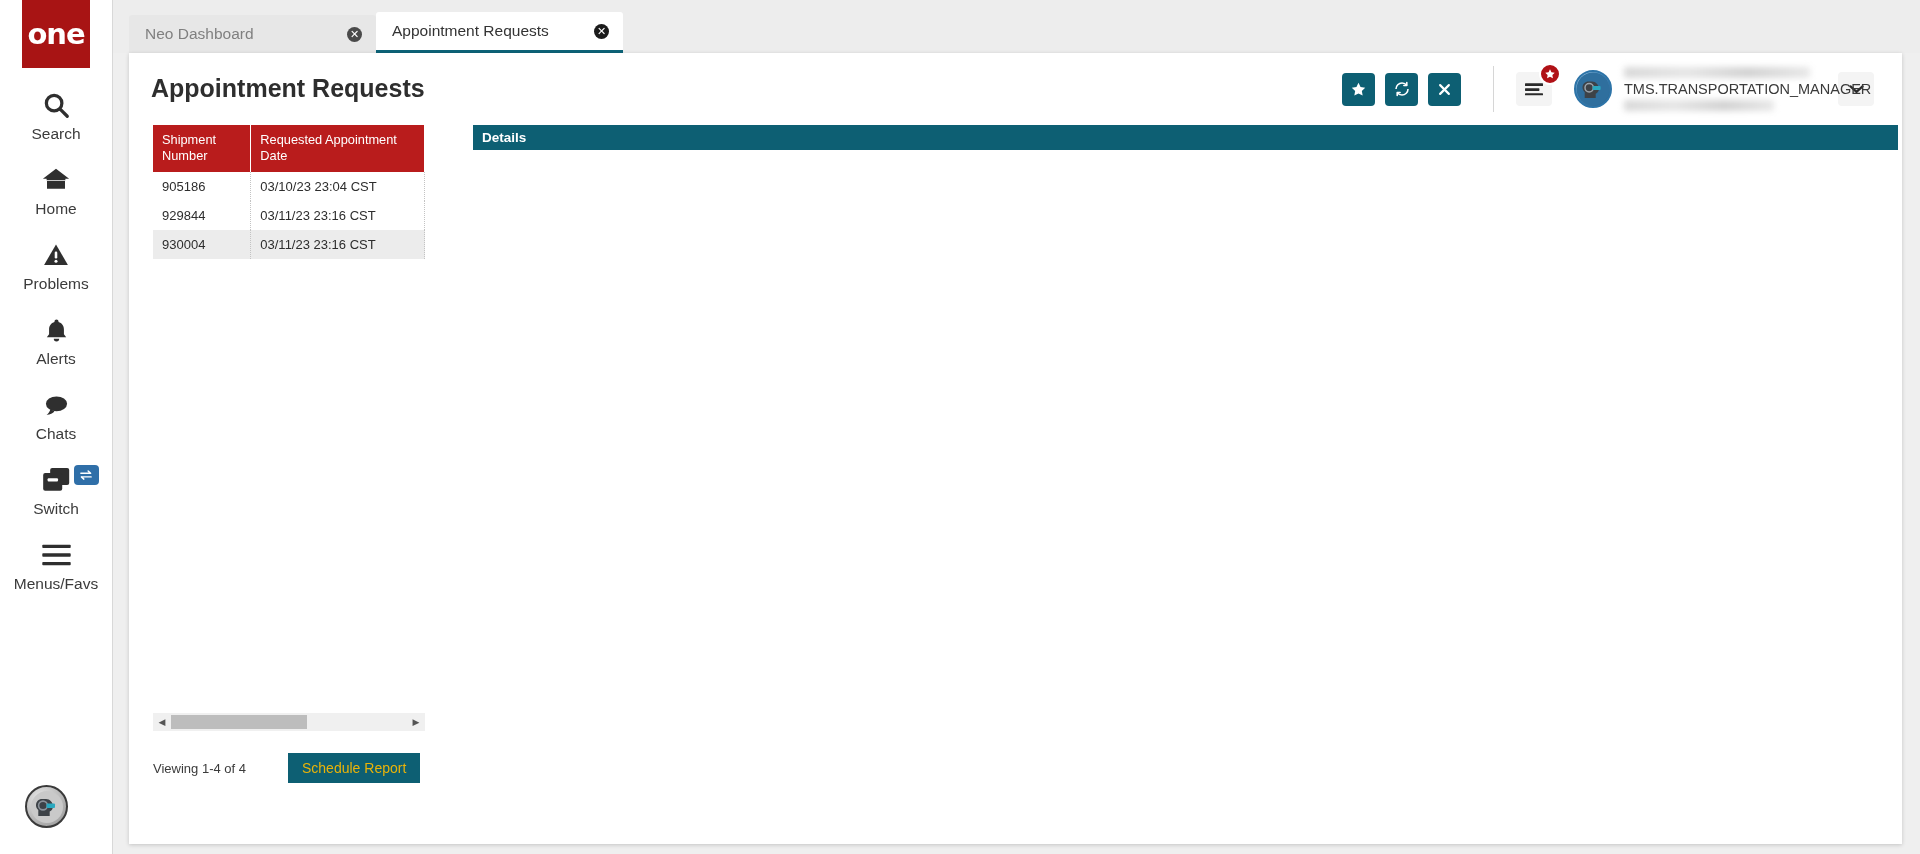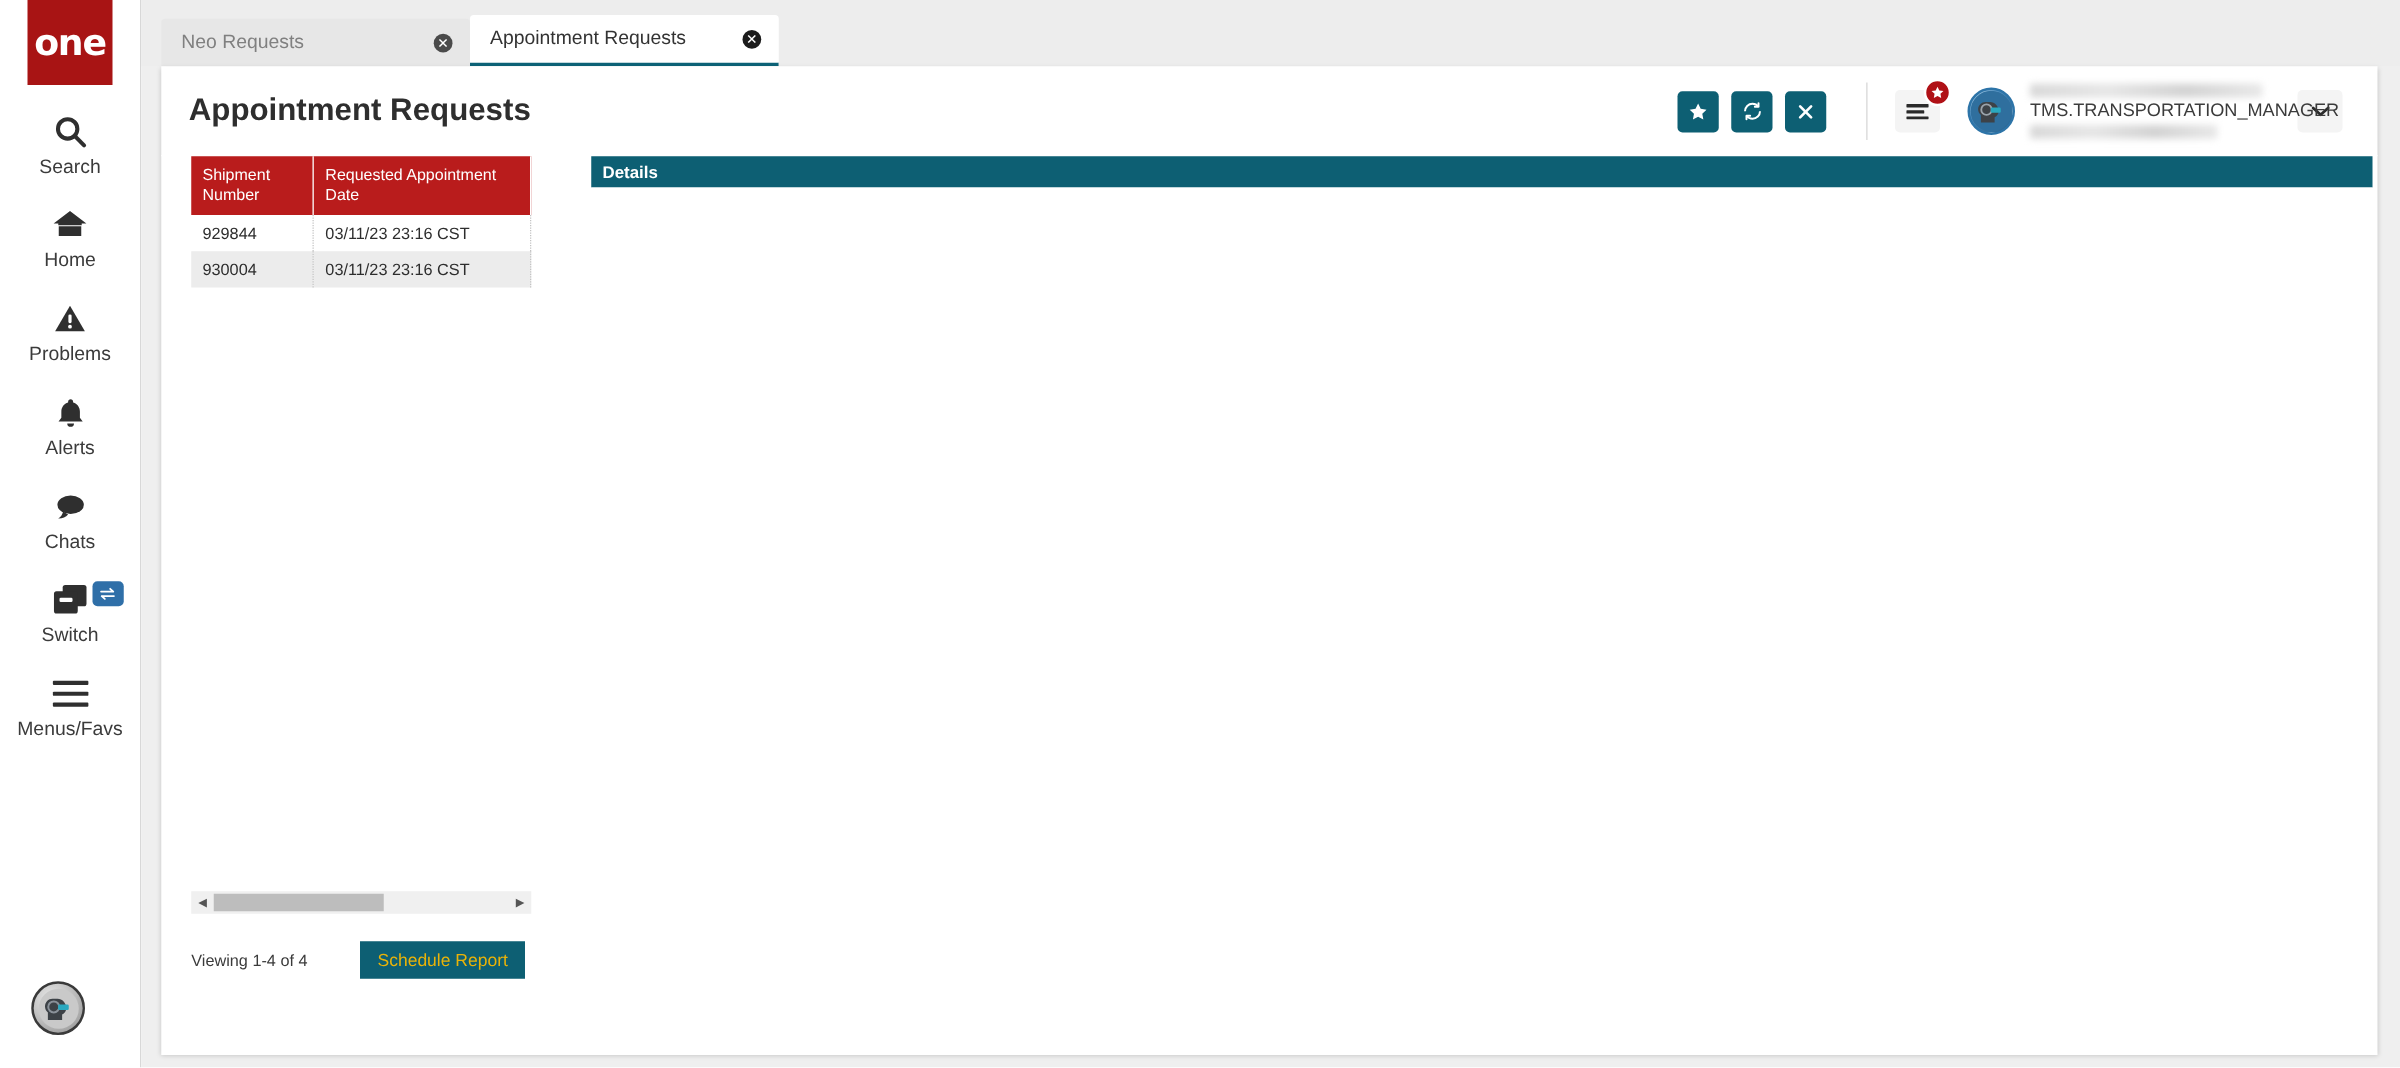--- a/index.html
+++ b/index.html
@@ -324,21 +324,21 @@
         <circle cx="13" cy="15.5" r="4.4" fill="none" stroke="#8a9199" stroke-width="1.6"></circle>
         <rect x="16.5" y="13.6" width="8.5" height="4.4" rx="1" fill="#2aa8bf"></rect>
       </svg>
     </div>
   </div>
 
   <div class="main">
 
     <div class="tabbar">
       <div class="tab">
-        <span>Neo Requests</span>
+        <span>Neo Dashboard</span>
         <span class="tab-close">✕</span>
       </div>
       <div class="tab active">
         <span>Appointment Requests</span>
         <span class="tab-close">✕</span>
       </div>
     </div>
 
     <div class="content-card">
 
@@ -412,20 +412,24 @@
           <div class="grid-wrap">
             <table class="grid">
               <thead>
                 <tr>
                   <th class="c1">Shipment Number</th>
                   <th class="c2">Requested Appointment Date</th>
                 </tr>
               </thead>
               <tbody>
                 <tr class="odd">
+                  <td>905186</td>
+                  <td>03/10/23 23:04 CST</td>
+                </tr>
+                <tr class="odd">
                   <td>929844</td>
                   <td>03/11/23 23:16 CST</td>
                 </tr>
                 <tr class="even">
                   <td>930004</td>
                   <td>03/11/23 23:16 CST</td>
                 </tr>
               </tbody>
             </table>
           </div>

